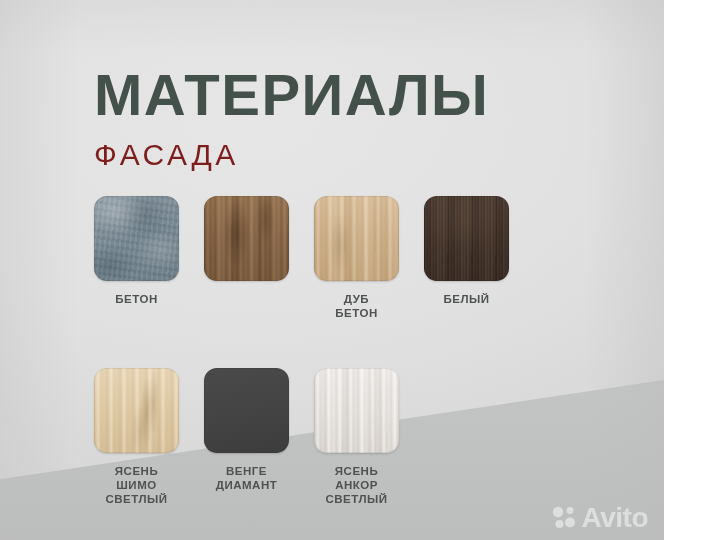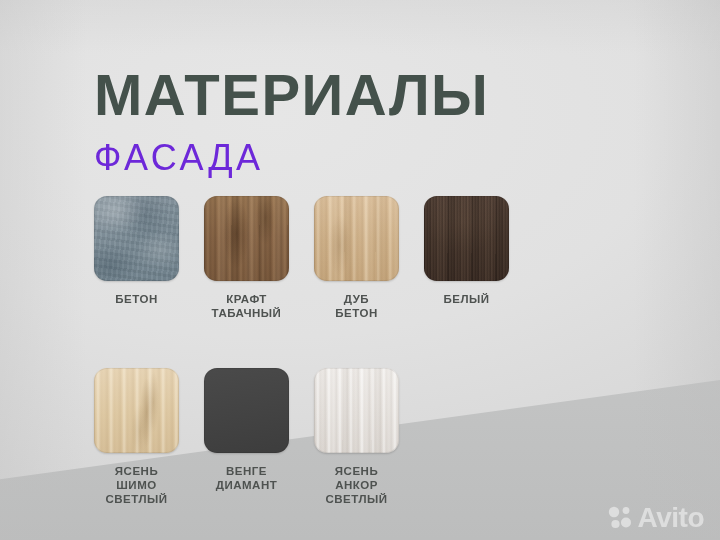--- a/index.html
+++ b/index.html
@@ -2,21 +2,21 @@
 <html><head>
 <meta charset="utf-8">
 <style>
   html, body {
     margin: 0;
     padding: 0;
     background: #ffffff;
   }
   #canvas {
     position: relative;
-    width: 720px;
+    width: 664px;
     height: 540px;
     overflow: hidden;
     background: #dcdcdc;
     font-family: "Liberation Sans", sans-serif;
     -webkit-font-smoothing: antialiased;
   }
 
   
   .bg-base {
     position: absolute;
@@ -50,25 +50,25 @@
   .title {
     font-size: 58px;
     line-height: 1;
     font-weight: 700;
     letter-spacing: 1.5px;
     color: #44514b;
     white-space: nowrap;
   }
   .subtitle {
     margin-top: 16px;
-    font-size: 36px;
+    font-size: 30px;
     line-height: 1;
     font-weight: 300;
     letter-spacing: 3.5px;
-    color: #6d28d9;
+    color: #7f1d1d;
     white-space: nowrap;
   }
 
   
   .grid {
     position: absolute;
     left: 94px;
     top: 196px;
     width: 548px;
   }
@@ -235,22 +235,20 @@
   </div>
 
   <div class="grid">
     <div class="row">
       <div class="cell">
         <div class="swatch m-concrete"></div>
         <div class="label">БЕТОН</div>
       </div>
       <div class="cell">
         <div class="swatch m-kraft"></div>
-        <div class="label">КРАФТ
-ТАБАЧНЫЙ</div>
       </div>
       <div class="cell">
         <div class="swatch m-sonoma"></div>
         <div class="label">ДУБ
 БЕТОН</div>
       </div>
       <div class="cell">
         <div class="swatch m-wenge"></div>
         <div class="label">БЕЛЫЙ</div>
       </div>

